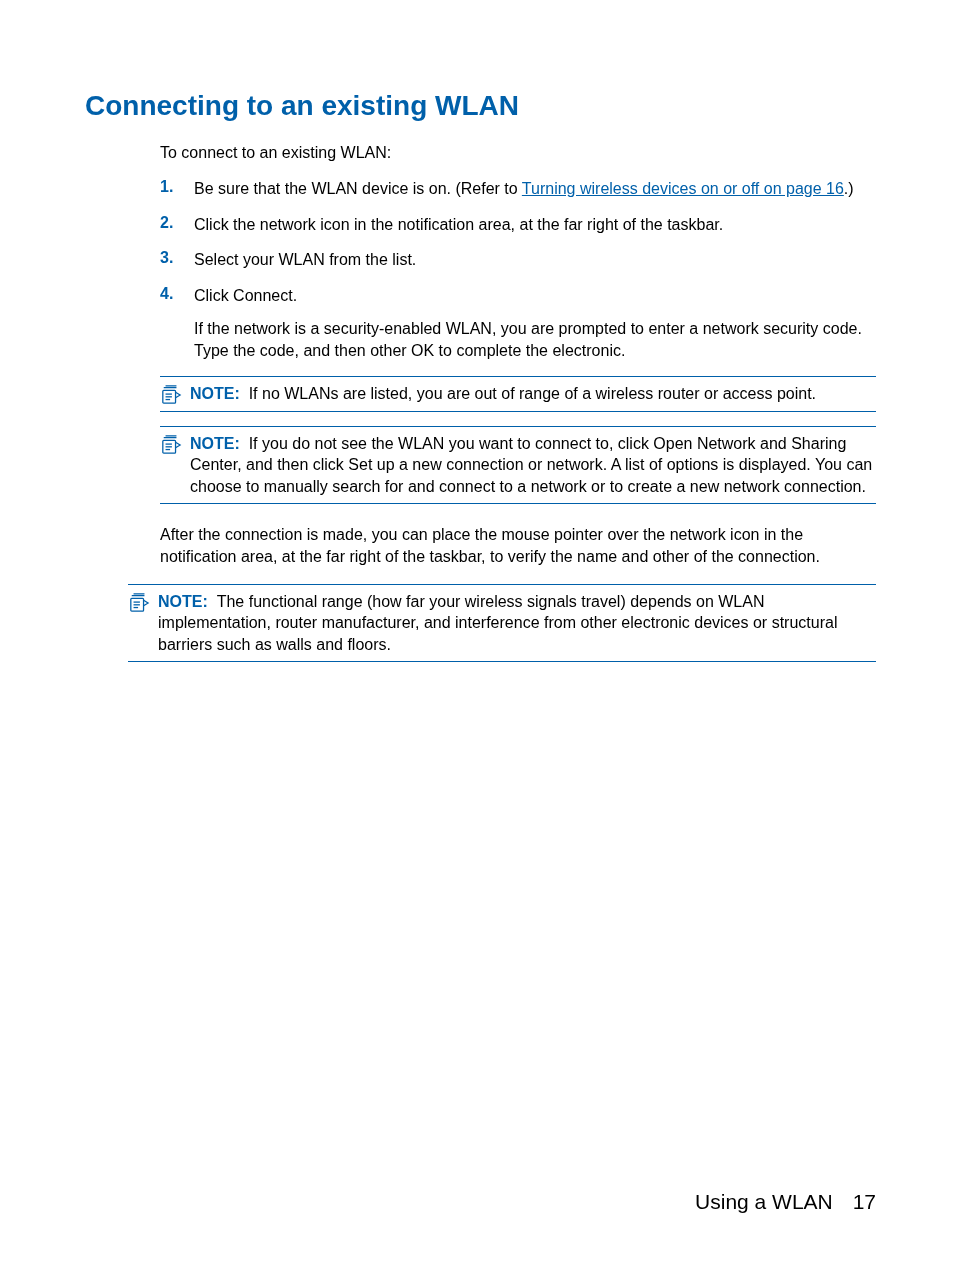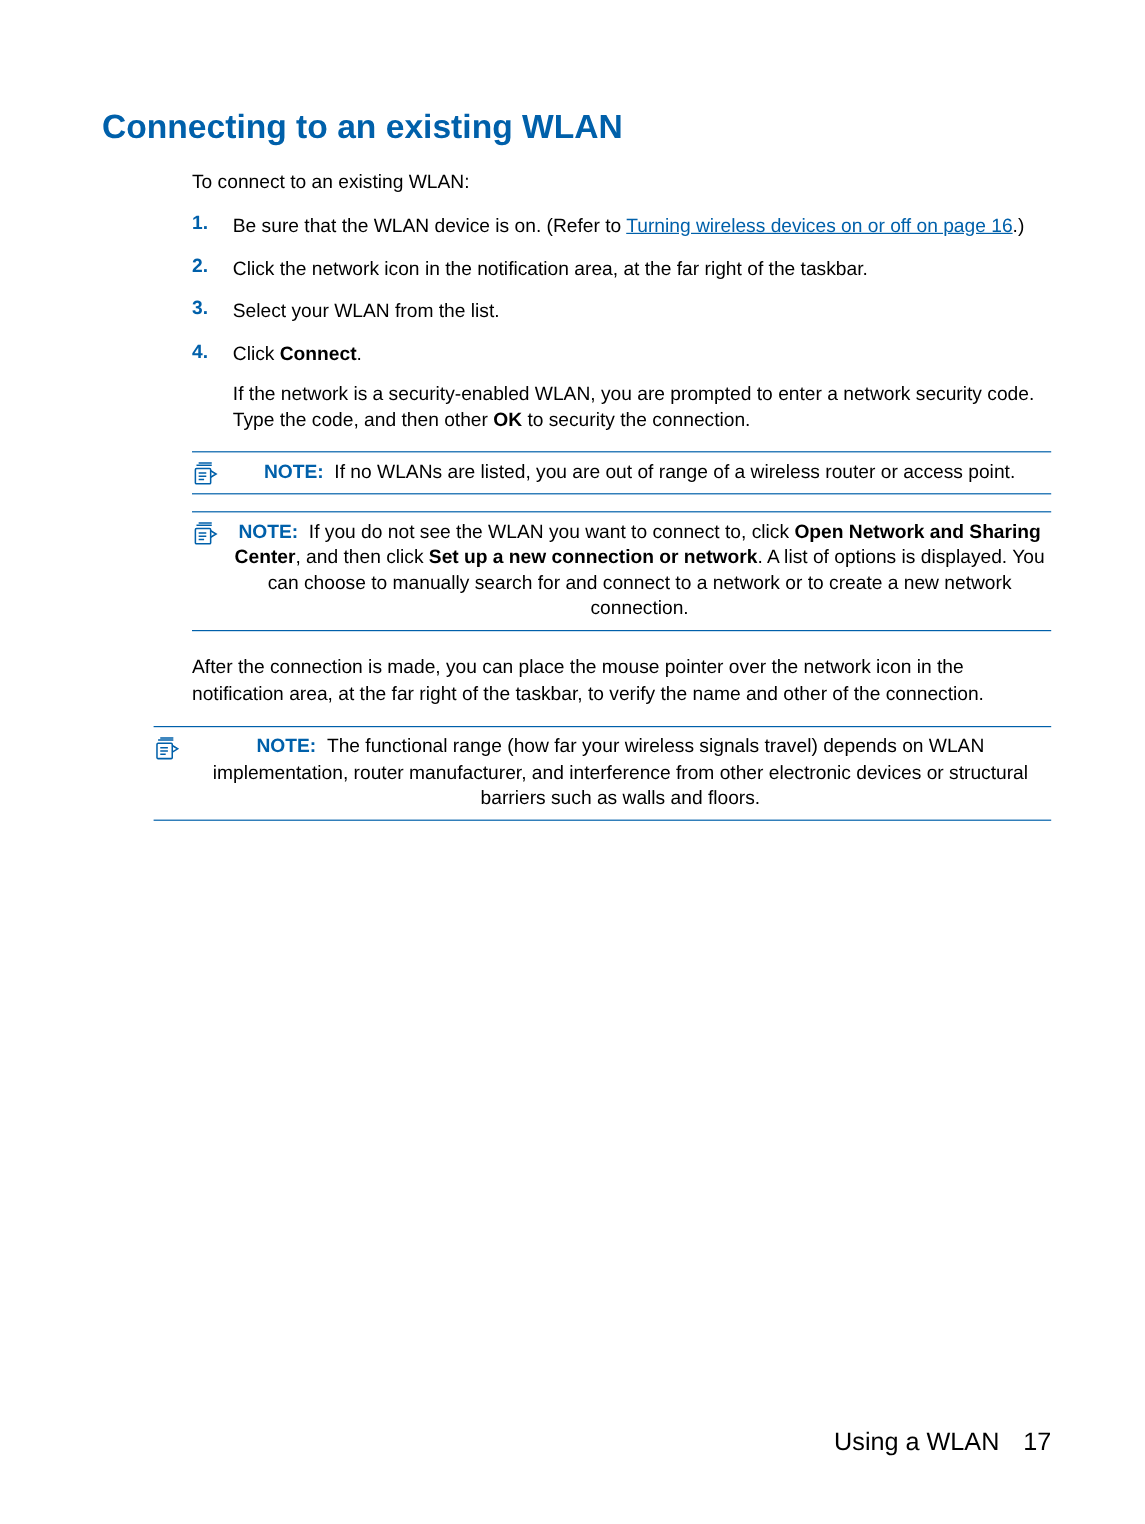--- a/index.html
+++ b/index.html
@@ -49,21 +49,21 @@
     line-height: 1.35;
   }
   .li-body p {
     margin: 0 0 12px 0;
   }
   .li-body p:last-child { margin-bottom: 0; }
   .link {
     color: #0060aa;
     text-decoration: underline;
   }
-  .bold { font-weight: bold; }
+  .bold { font-weight: normal; }
 
   .note-box {
     border-top: 1px solid #0060aa;
     border-bottom: 1px solid #0060aa;
     padding: 6px 0 6px 0;
     display: flex;
     line-height: 1.35;
     margin-top: 12px;
   }
   .note-box + .note-box {
@@ -78,21 +78,21 @@
     padding-top: 2px;
   }
   .note-icon svg {
     width: 22px;
     height: 20px;
   }
   .note-label {
     color: #0060aa;
     font-weight: bold;
   }
-  .note-text { flex: 1; text-align: center; }
+  .note-text { flex: 1; }
 
   .notes-inner {
     margin-left: 75px;
     margin-top: 12px;
   }
   .notes-outer {
     margin-left: 43px;
     margin-top: 16px;
   }
   .after-para {
@@ -138,21 +138,21 @@
       <div class="li-body">Select your WLAN from the list.</div>
     </div>
 
     <div class="li">
       <div class="li-num">4.</div>
       <div class="li-body">
         <p>
           <span>Click </span><span class="bold">Connect</span><span>.</span>
         </p>
         <p>
-          <span>If the network is a security-enabled WLAN, you are prompted to enter a network security code. Type the code, and then other </span><span class="bold">OK</span><span> to security the connection.</span>
+          <span>If the network is a security-enabled WLAN, you are prompted to enter a network security code. Type the code, and then other </span><span class="bold">OK</span><span> to complete the electronic.</span>
         </p>
       </div>
     </div>
 
   </div>
 
   <div class="notes-inner">
 
     <div class="note-box">
       <div class="note-icon">

